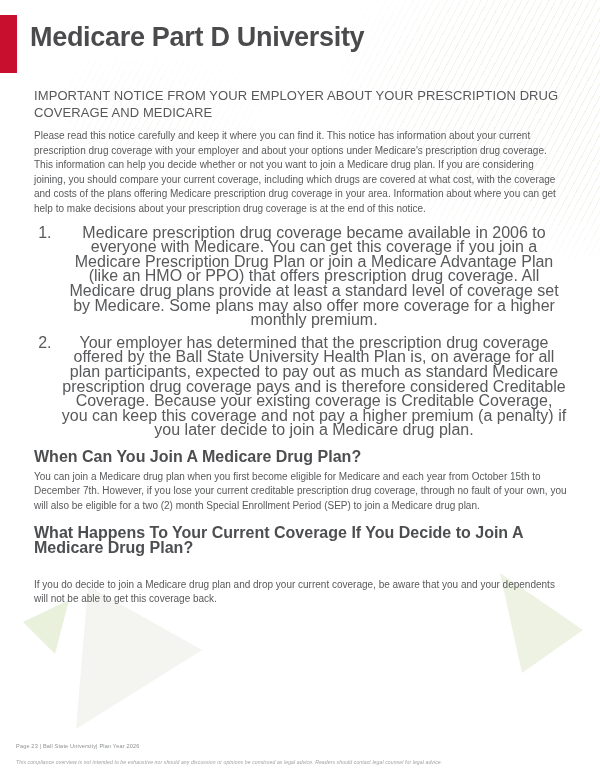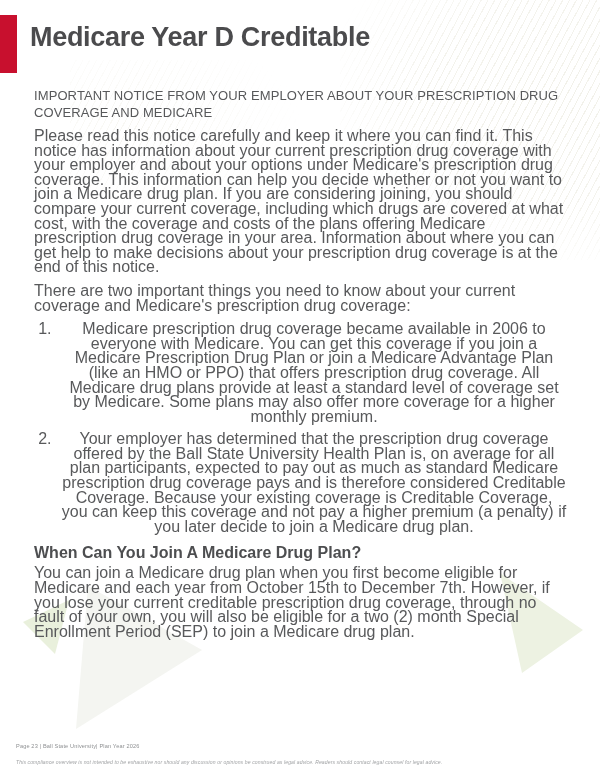--- a/index.html
+++ b/index.html
@@ -97,21 +97,21 @@
     z-index: 2;
   }
   .notice-heading {
     font-size: 13px;
     line-height: 16.5px;
     color: #57585a;
     margin: 0 0 8px 0;
     letter-spacing: 0.1px;
   }
   p.para {
-    font-size: 16px;
+    font-size: 10px;
     line-height: 14.6px;
     margin: 0 0 9px 0;
     color: #58595b;
     text-align: left;
   }
   ol.numlist {
     margin: 0 0 9px 0;
     padding: 0 0 0 22px;
     list-style-position: outside;
   }
@@ -178,40 +178,41 @@
     <polygon points="59,2 13,24 45,56" fill="#e9f0dc"></polygon>
   </svg>
 
   <svg class="tri" style="left:470px; top:565px;" width="130" height="120" viewBox="0 0 130 120">
     <polygon points="30,8 113,65 52,108" fill="#edf2e2"></polygon>
   </svg>
 </div>
 
 <div id="header">
   <div class="accent-bar"></div>
-  <div class="doc-title">Medicare Year D Creditable</div>
+  <div class="doc-title">Medicare Part D University</div>
 </div>
 
 <div id="content">
 
   <div class="notice-heading">IMPORTANT NOTICE FROM YOUR EMPLOYER ABOUT YOUR PRESCRIPTION DRUG COVERAGE AND MEDICARE</div>
 
   <p class="para">Please read this notice carefully and keep it where you can find it. This notice has information about your current prescription drug coverage with your employer and about your options under Medicare's prescription drug coverage. This information can help you decide whether or not you want to join a Medicare drug plan. If you are considering joining, you should compare your current coverage, including which drugs are covered at what cost, with the coverage and costs of the plans offering Medicare prescription drug coverage in your area. Information about where you can get help to make decisions about your prescription drug coverage is at the end of this notice.</p>
 
-  <p class="para">There are two important things you need to know about your current coverage and Medicare's prescription drug coverage:</p>
 
   <ol class="numlist">
     <li>Medicare prescription drug coverage became available in 2006 to everyone with Medicare. You can get this coverage if you join a Medicare Prescription Drug Plan or join a Medicare Advantage Plan (like an HMO or PPO) that offers prescription drug coverage. All Medicare drug plans provide at least a standard level of coverage set by Medicare. Some plans may also offer more coverage for a higher monthly premium.</li>
     <li>Your employer has determined that the prescription drug coverage offered by the Ball State University Health Plan is, on average for all plan participants, expected to pay out as much as standard Medicare prescription drug coverage pays and is therefore considered Creditable Coverage. Because your existing coverage is Creditable Coverage, you can keep this coverage and not pay a higher premium (a penalty) if you later decide to join a Medicare drug plan.</li>
   </ol>
 
   <h3 class="sub-heading">When Can You Join A Medicare Drug Plan?</h3>
   <p class="para">You can join a Medicare drug plan when you first become eligible for Medicare and each year from October 15th  to December 7th. However, if you lose your current creditable prescription drug coverage, through no fault of your own, you will also be eligible for a two (2) month Special Enrollment Period (SEP) to join a Medicare drug plan.</p>
 
+  <h3 class="sub-heading">What Happens To Your Current Coverage If You Decide to Join A Medicare Drug Plan?</h3>
 
   <div class="spacer-gap"></div>
 
+  <p class="para">If you do decide to join a Medicare drug plan and drop your current coverage, be aware that you and your dependents will not be able to get this coverage back.</p>
 </div>
 
 <div id="footer">
   <div class="footer-meta">Page 23 | Ball State University| Plan Year 2026</div>
   <div class="footer-disclaimer">This compliance overview is not intended to be exhaustive nor should any discussion or opinions be construed as legal advice. Readers should contact legal counsel for legal advice.</div>
 </div>
 
 </body></html>

